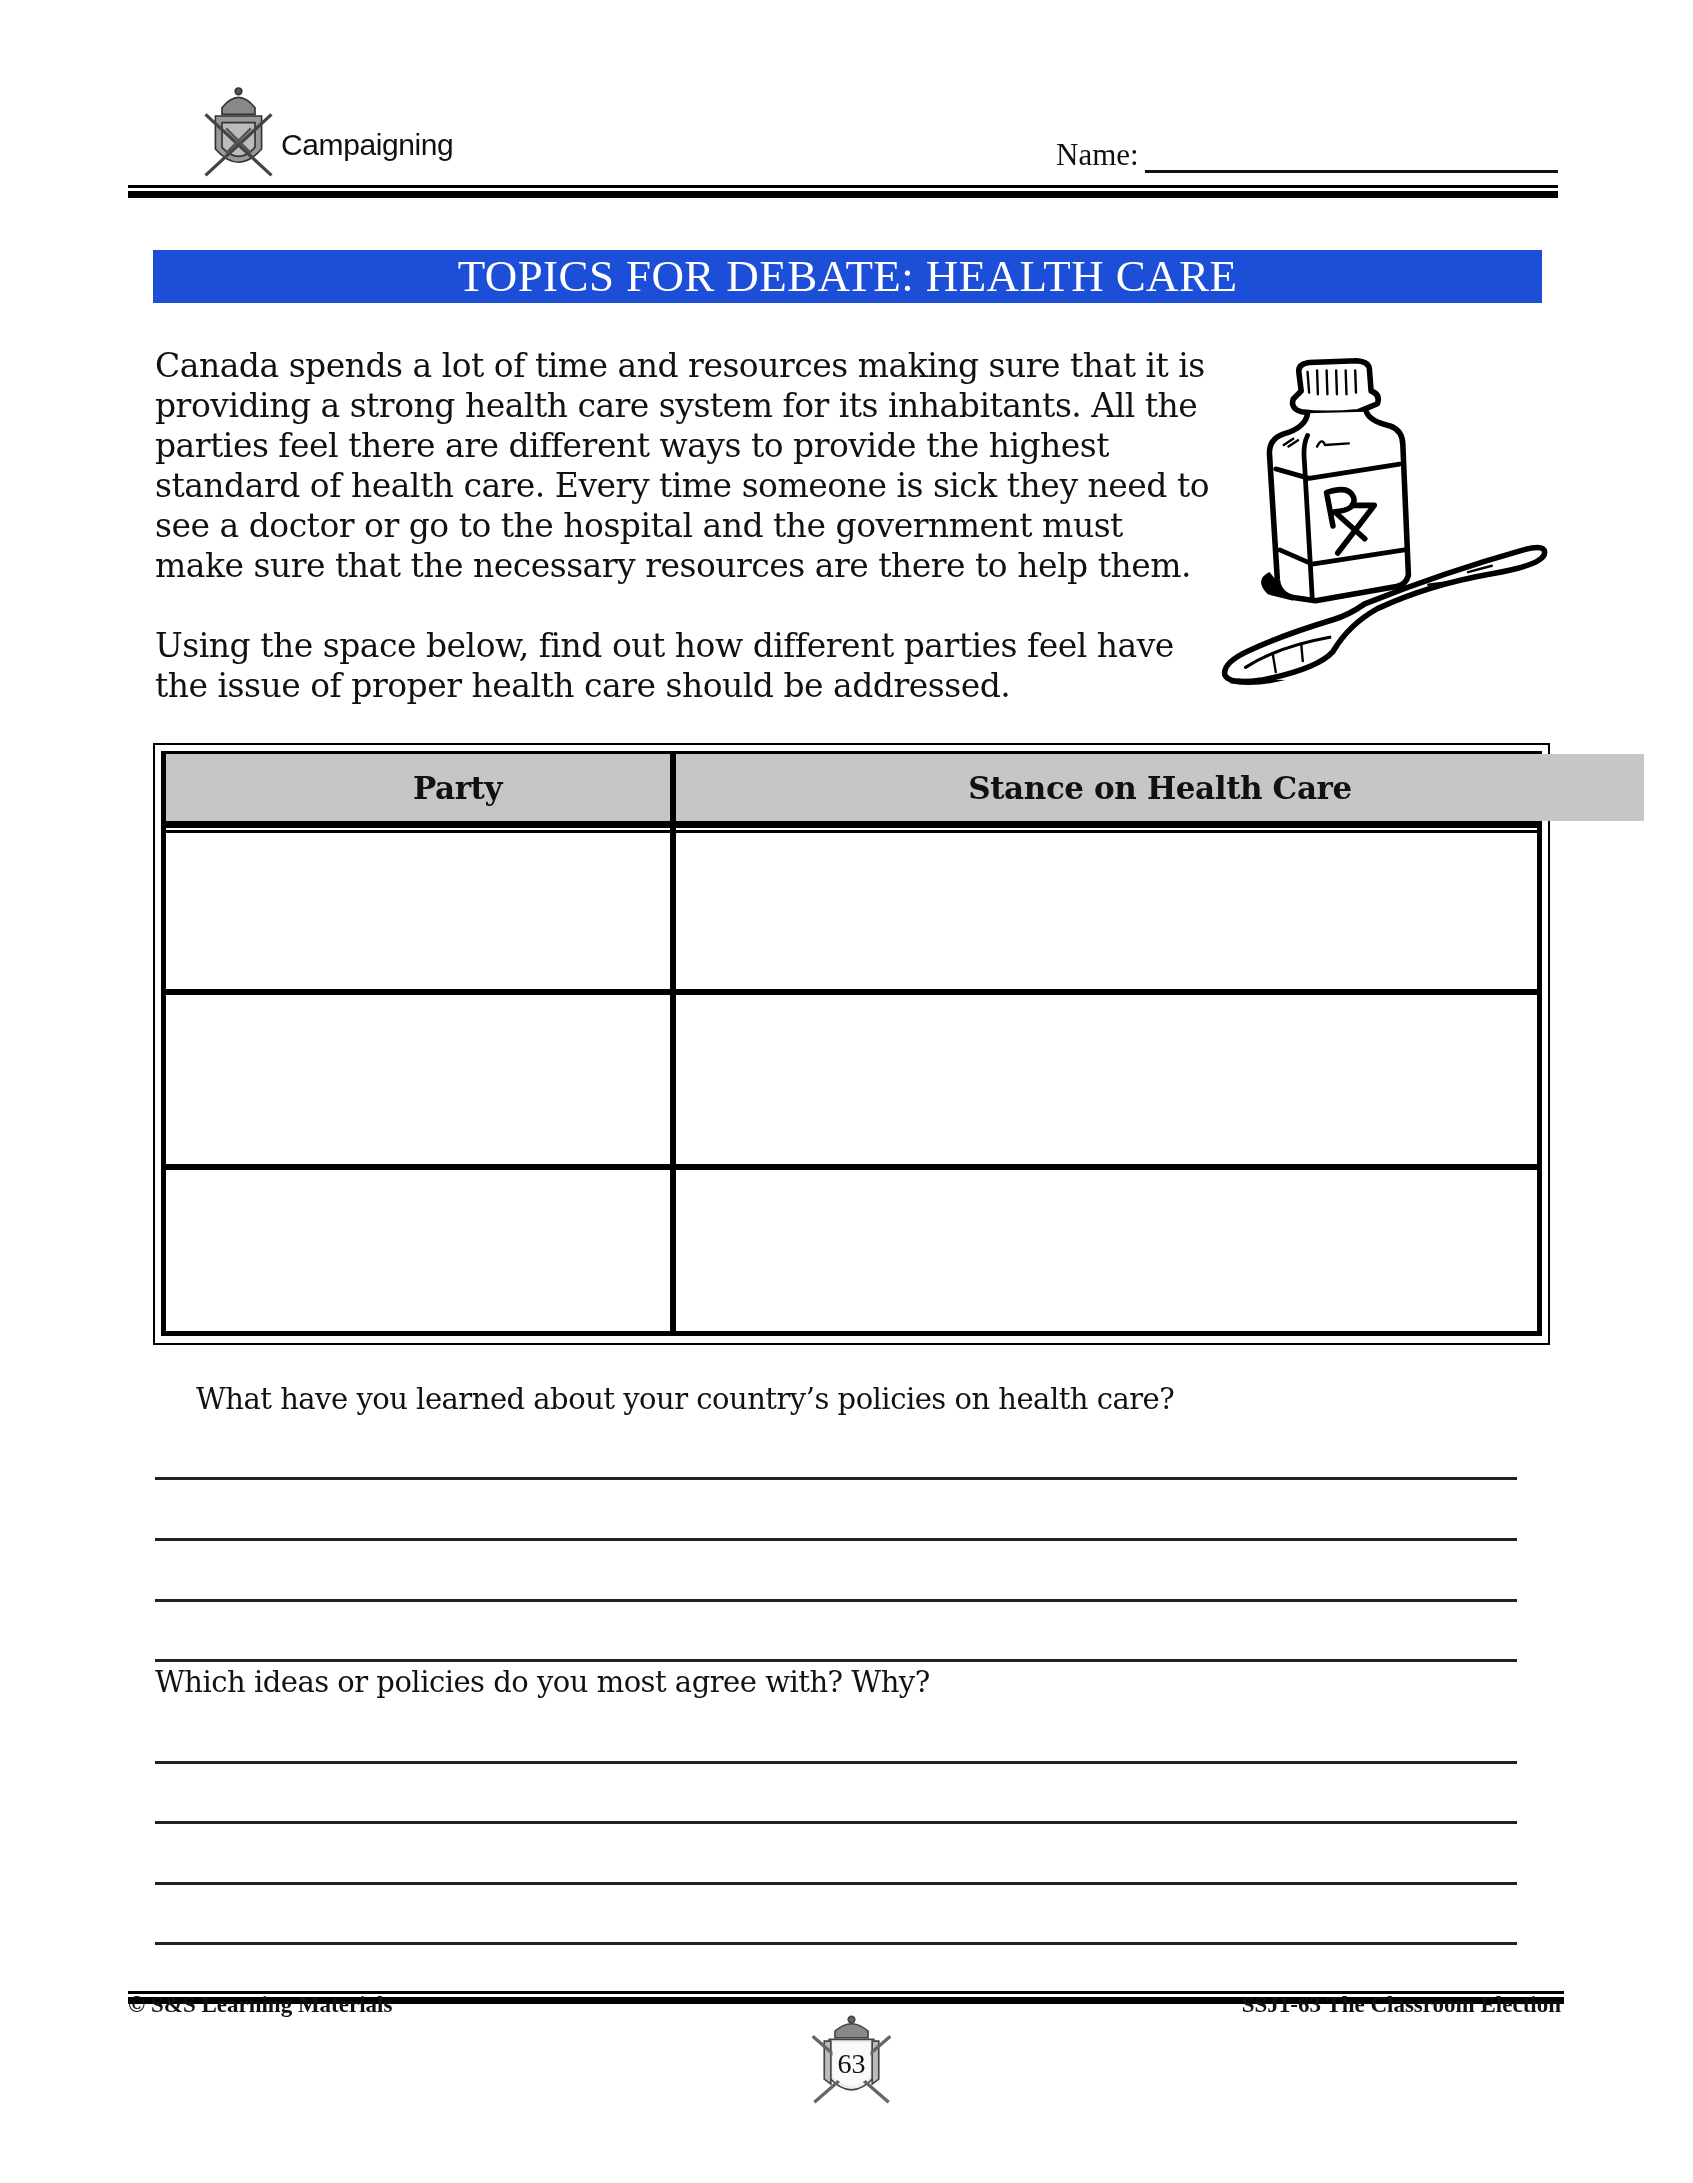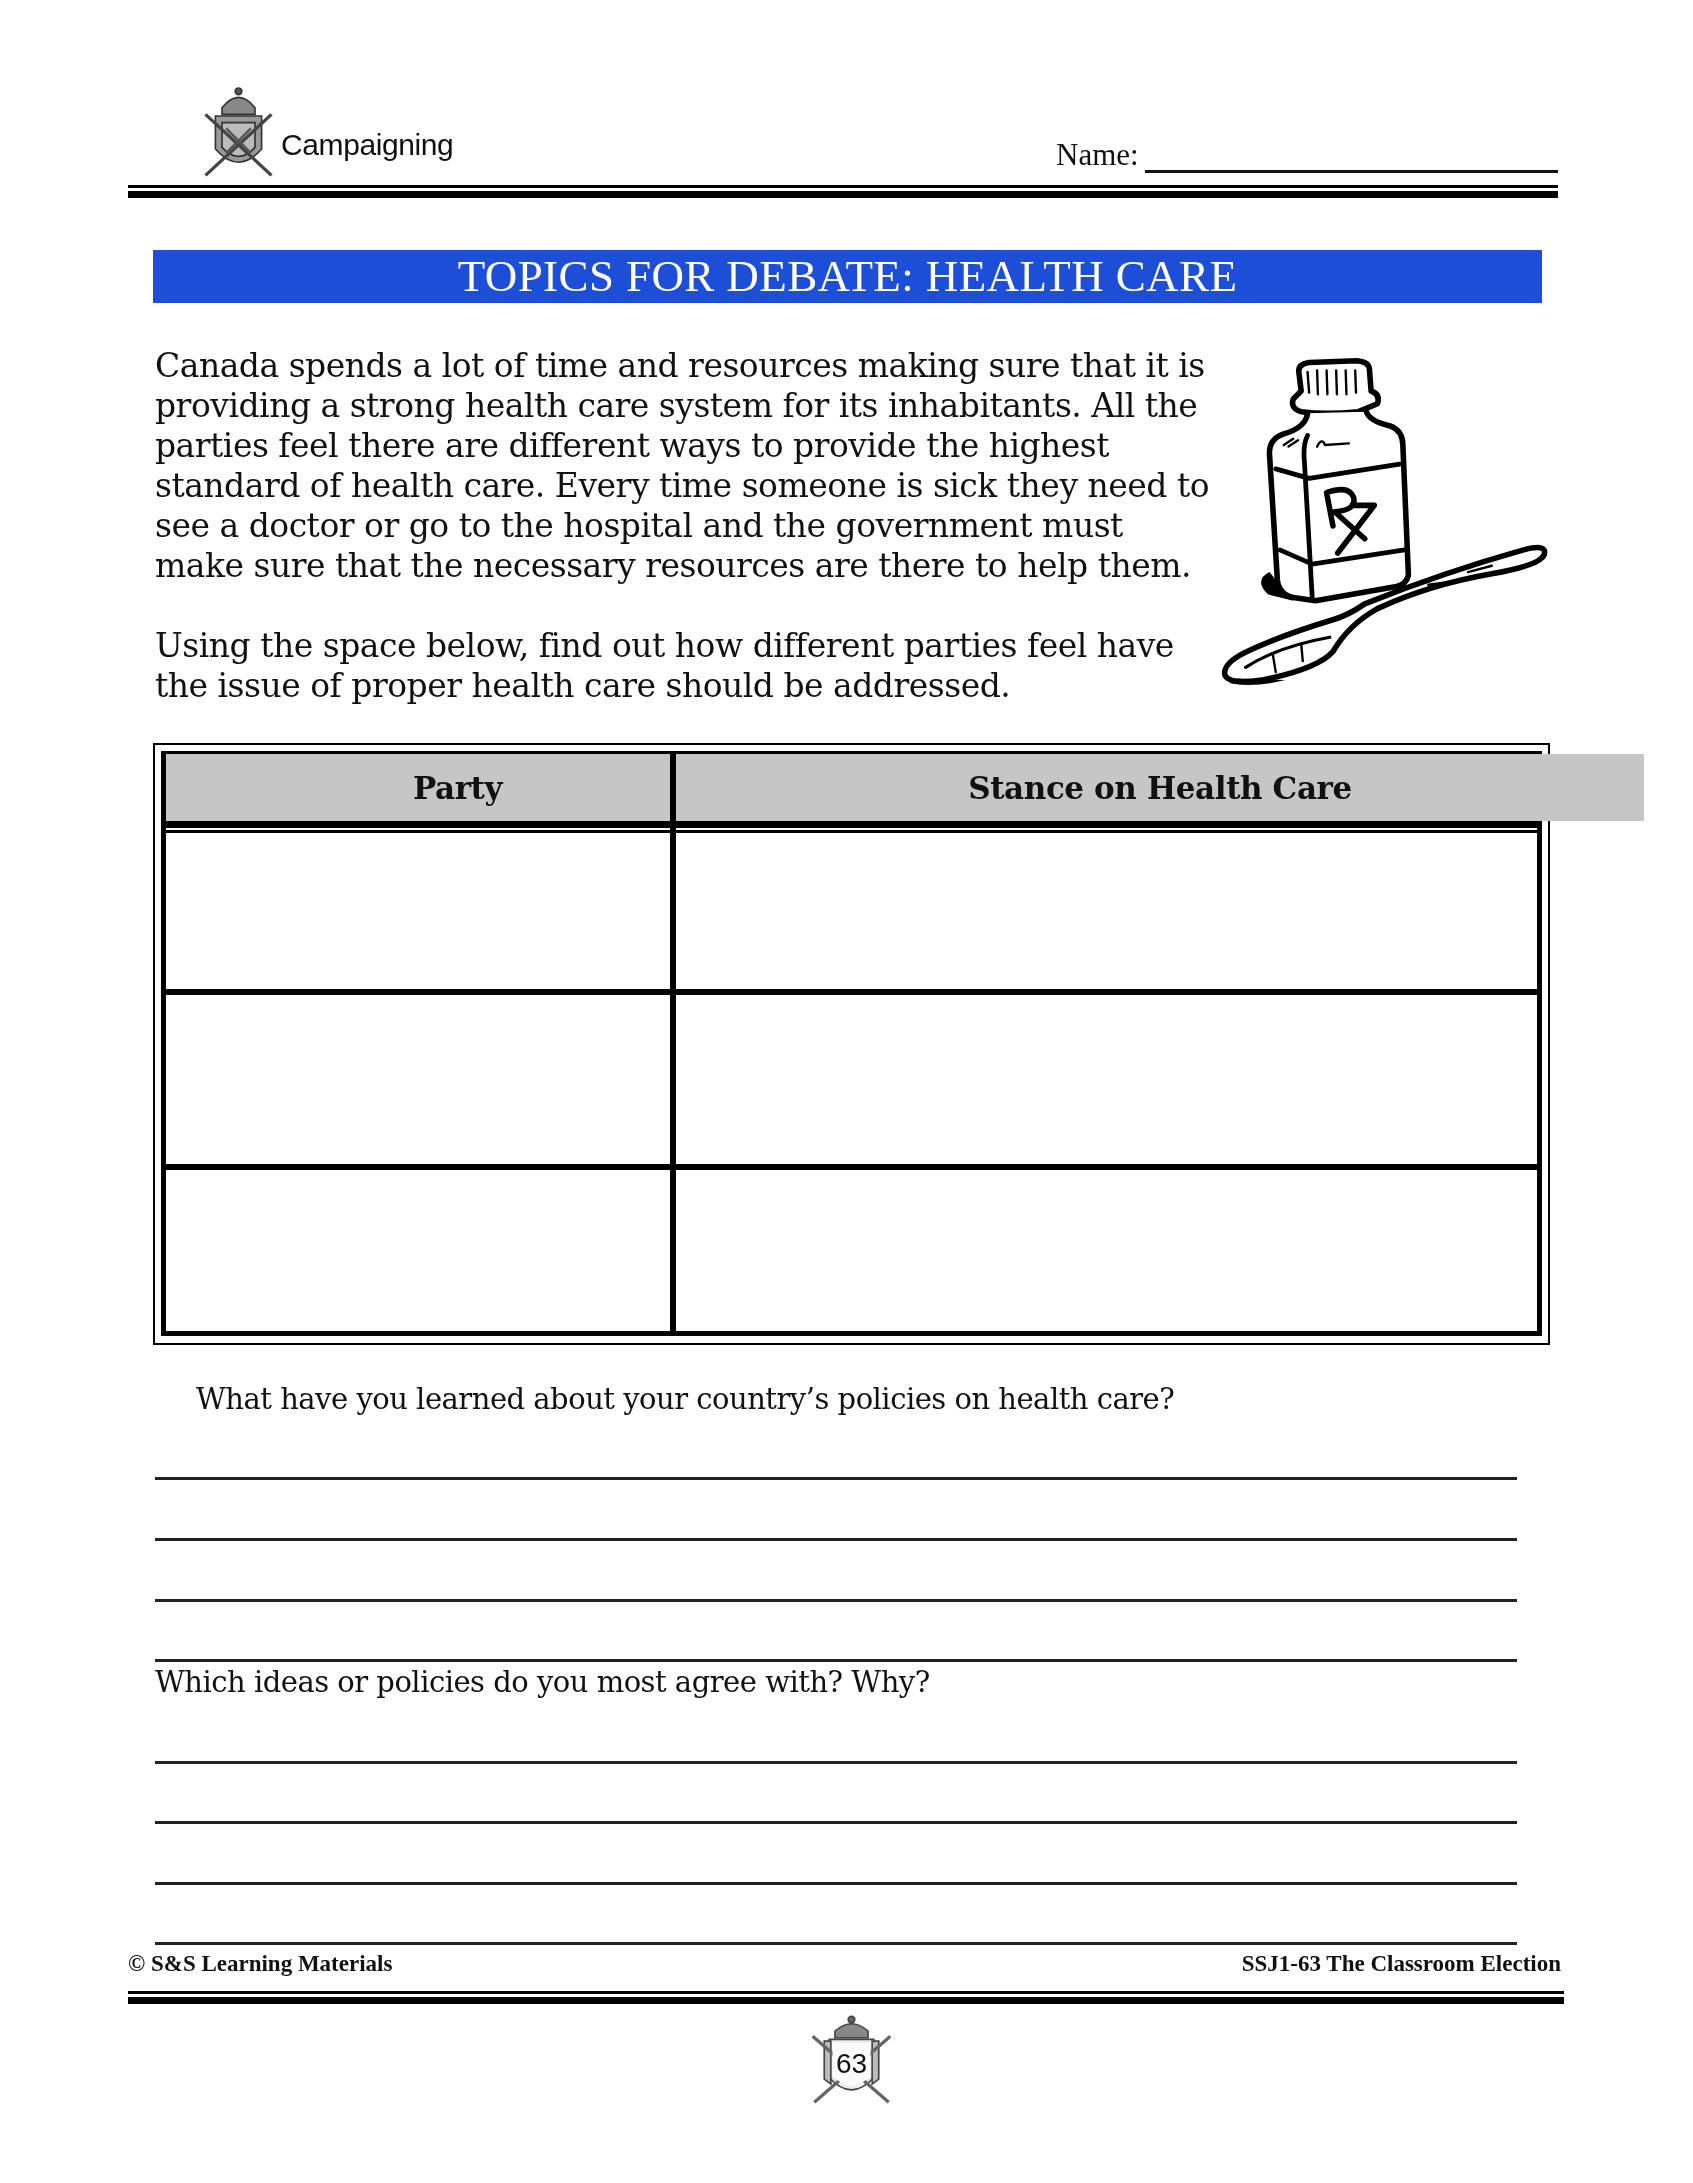--- a/index.html
+++ b/index.html
@@ -69,28 +69,28 @@
   .question {
     position: absolute; left: 155px;
     font-family: "DejaVu Serif", serif; font-size: 29px; color: #111; letter-spacing: -0.5px;
   }
   .answer-line {
     position: absolute; left: 155px; width: 1362px; height: 2.5px; background: #222;
   }
 
   
   .footer-left, .footer-right {
-    position: absolute; top: 1951px;
+    position: absolute; top: 1992px;
     font-family: "Liberation Serif", serif; font-weight: bold; font-size: 23px; color: #111;
   }
   .footer-left { left: 128px; }
   .footer-right { right: 132px; }
   .page-number {
     position: absolute; left: 831px; top: 2048px; width: 41px; text-align: center;
-    font-family: Liberation Sans, sans-serif; font-size: 28px; color: #111;
+    font-family: Liberation Serif, serif; font-size: 28px; color: #111;
   }
 </style>
 </head>
 <body>
 
 <svg class="crest" style="left:197px; top:83px;" width="83" height="99" viewBox="0 0 100 120">
   <g fill="#777" stroke="#333" stroke-width="2">
     <path d="M30 30 Q50 5 70 30 L70 38 L30 38 Z" fill="#888"></path>
     <circle cx="50" cy="10" r="4" fill="#555"></circle>
     <path d="M22 40 L78 40 L78 80 Q50 112 22 80 Z" fill="#999"></path>

